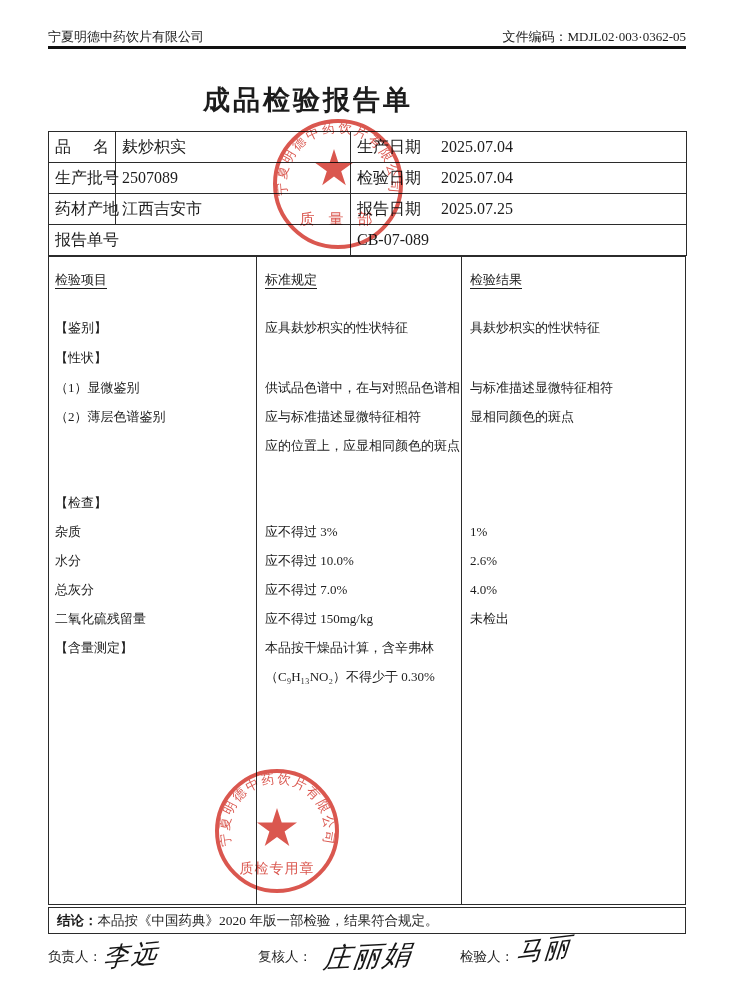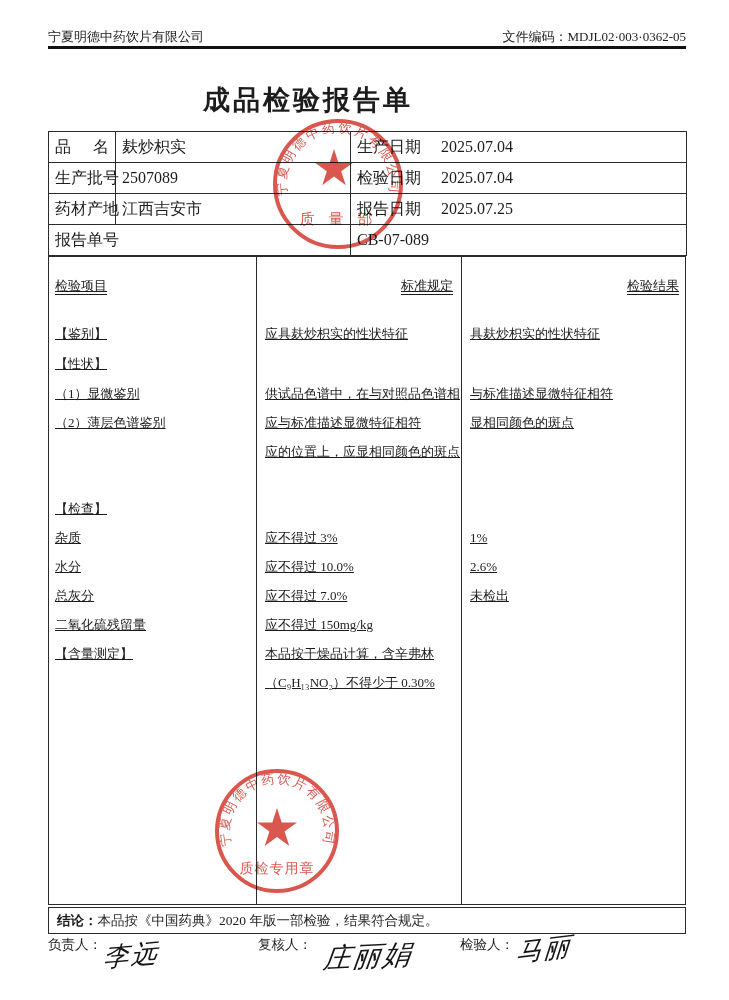--- a/index.html
+++ b/index.html
@@ -21,38 +21,38 @@
   .info td { border:1px solid #2b2b2b; height:31px; padding:0 6px;
              white-space:nowrap; overflow:visible; }
   .jlabel { text-align:justify; text-align-last:justify; }
   .combo  { display:flex; align-items:center; }
   .combo .cl { width:84px; flex:0 0 84px; }
   
   .main { position:absolute; left:48px; top:256px; width:638px; height:649px;
           border:1px solid #2b2b2b; font-size:13px; }
   .vline { position:absolute; top:0; width:1px; height:100%; background:#2b2b2b; }
   .v1 { left:207px; } .v2 { left:412px; }
-  .mcol { position:absolute; top:12px; height:100%;text-decoration:underline; }
+  .mcol { position:absolute; top:6px; height:100%; }
   .c1 { left:0;    width:207px; padding-left:6px; }
   .c2 { left:208px; width:204px; padding-left:8px; }
   .c3 { left:413px; width:225px; padding-left:8px; }
   .ln { white-space:nowrap; overflow:visible; }
   .h50 { height:50px; line-height:34px; }
   .h30 { height:30px; line-height:30px; }
   .h29 { height:29px; line-height:29px; }
   .h28 { height:28px; }
-  .ct { text-align:right; padding-right:8px; }
+  .ct { text-align:left; padding-right:8px; }
   .ul { text-decoration:underline; text-underline-offset:4px; }
   
   .concl { position:absolute; left:48px; top:907px; width:638px; height:27px;
            border:1px solid #2b2b2b; line-height:25px; font-size:13.5px; padding:0 8px;
            white-space:nowrap; }
   .concl b { font-weight:bold; }
   .sigrow { position:absolute; left:48px; top:936px; width:660px; font-size:13.5px; }
-  .siglabel { position:absolute; top:0; white-space:nowrap; }
+  .siglabel { position:absolute; top:12px; white-space:nowrap; }
   .sl1 { left:0; } .sl2 { left:210px; } .sl3 { left:412px; }
   .sig { position:absolute; font-size:26px; color:#161616; white-space:nowrap;
          font-style:italic; letter-spacing:2px; }
   .sg1 { left:55px;  top:2px;  transform:rotate(-5deg) skewX(-8deg); }
   .sg2 { left:275px; top:2px;  transform:rotate(-3deg) skewX(-10deg); font-size:28px; }
   .sg3 { left:468px; top:-4px; transform:rotate(-7deg) skewX(-12deg); }
   
   .stamp { position:absolute; mix-blend-mode:multiply; opacity:.9; }
   .stamp-top { left:268px; top:114px; }
   .stamp-bottom { left:207px; top:761px; }
@@ -156,20 +156,21 @@
       <div class="ln h50 ct"><span class="ul">检验结果</span></div>
       <div class="ln h30">具麸炒枳实的性状特征</div>
       <div class="ln h30"></div>
       <div class="ln h29">与标准描述显微特征相符</div>
       <div class="ln h29">显相同颜色的斑点</div>
       <div class="ln h29"></div>
       <div class="ln h28"></div>
       <div class="ln h29"></div>
       <div class="ln h29">1%</div>
       <div class="ln h29">2.6%</div>
+      <div class="ln h29">4.0%</div>
       <div class="ln h29">未检出</div>
     </div>
   </div>
 
   <div class="concl">
     <b>结论：</b><span>本品按《中国药典》2020 年版一部检验，结果符合规定。</span>
   </div>
 
   <div class="sigrow">
     <span class="siglabel sl1">负责人：</span>

